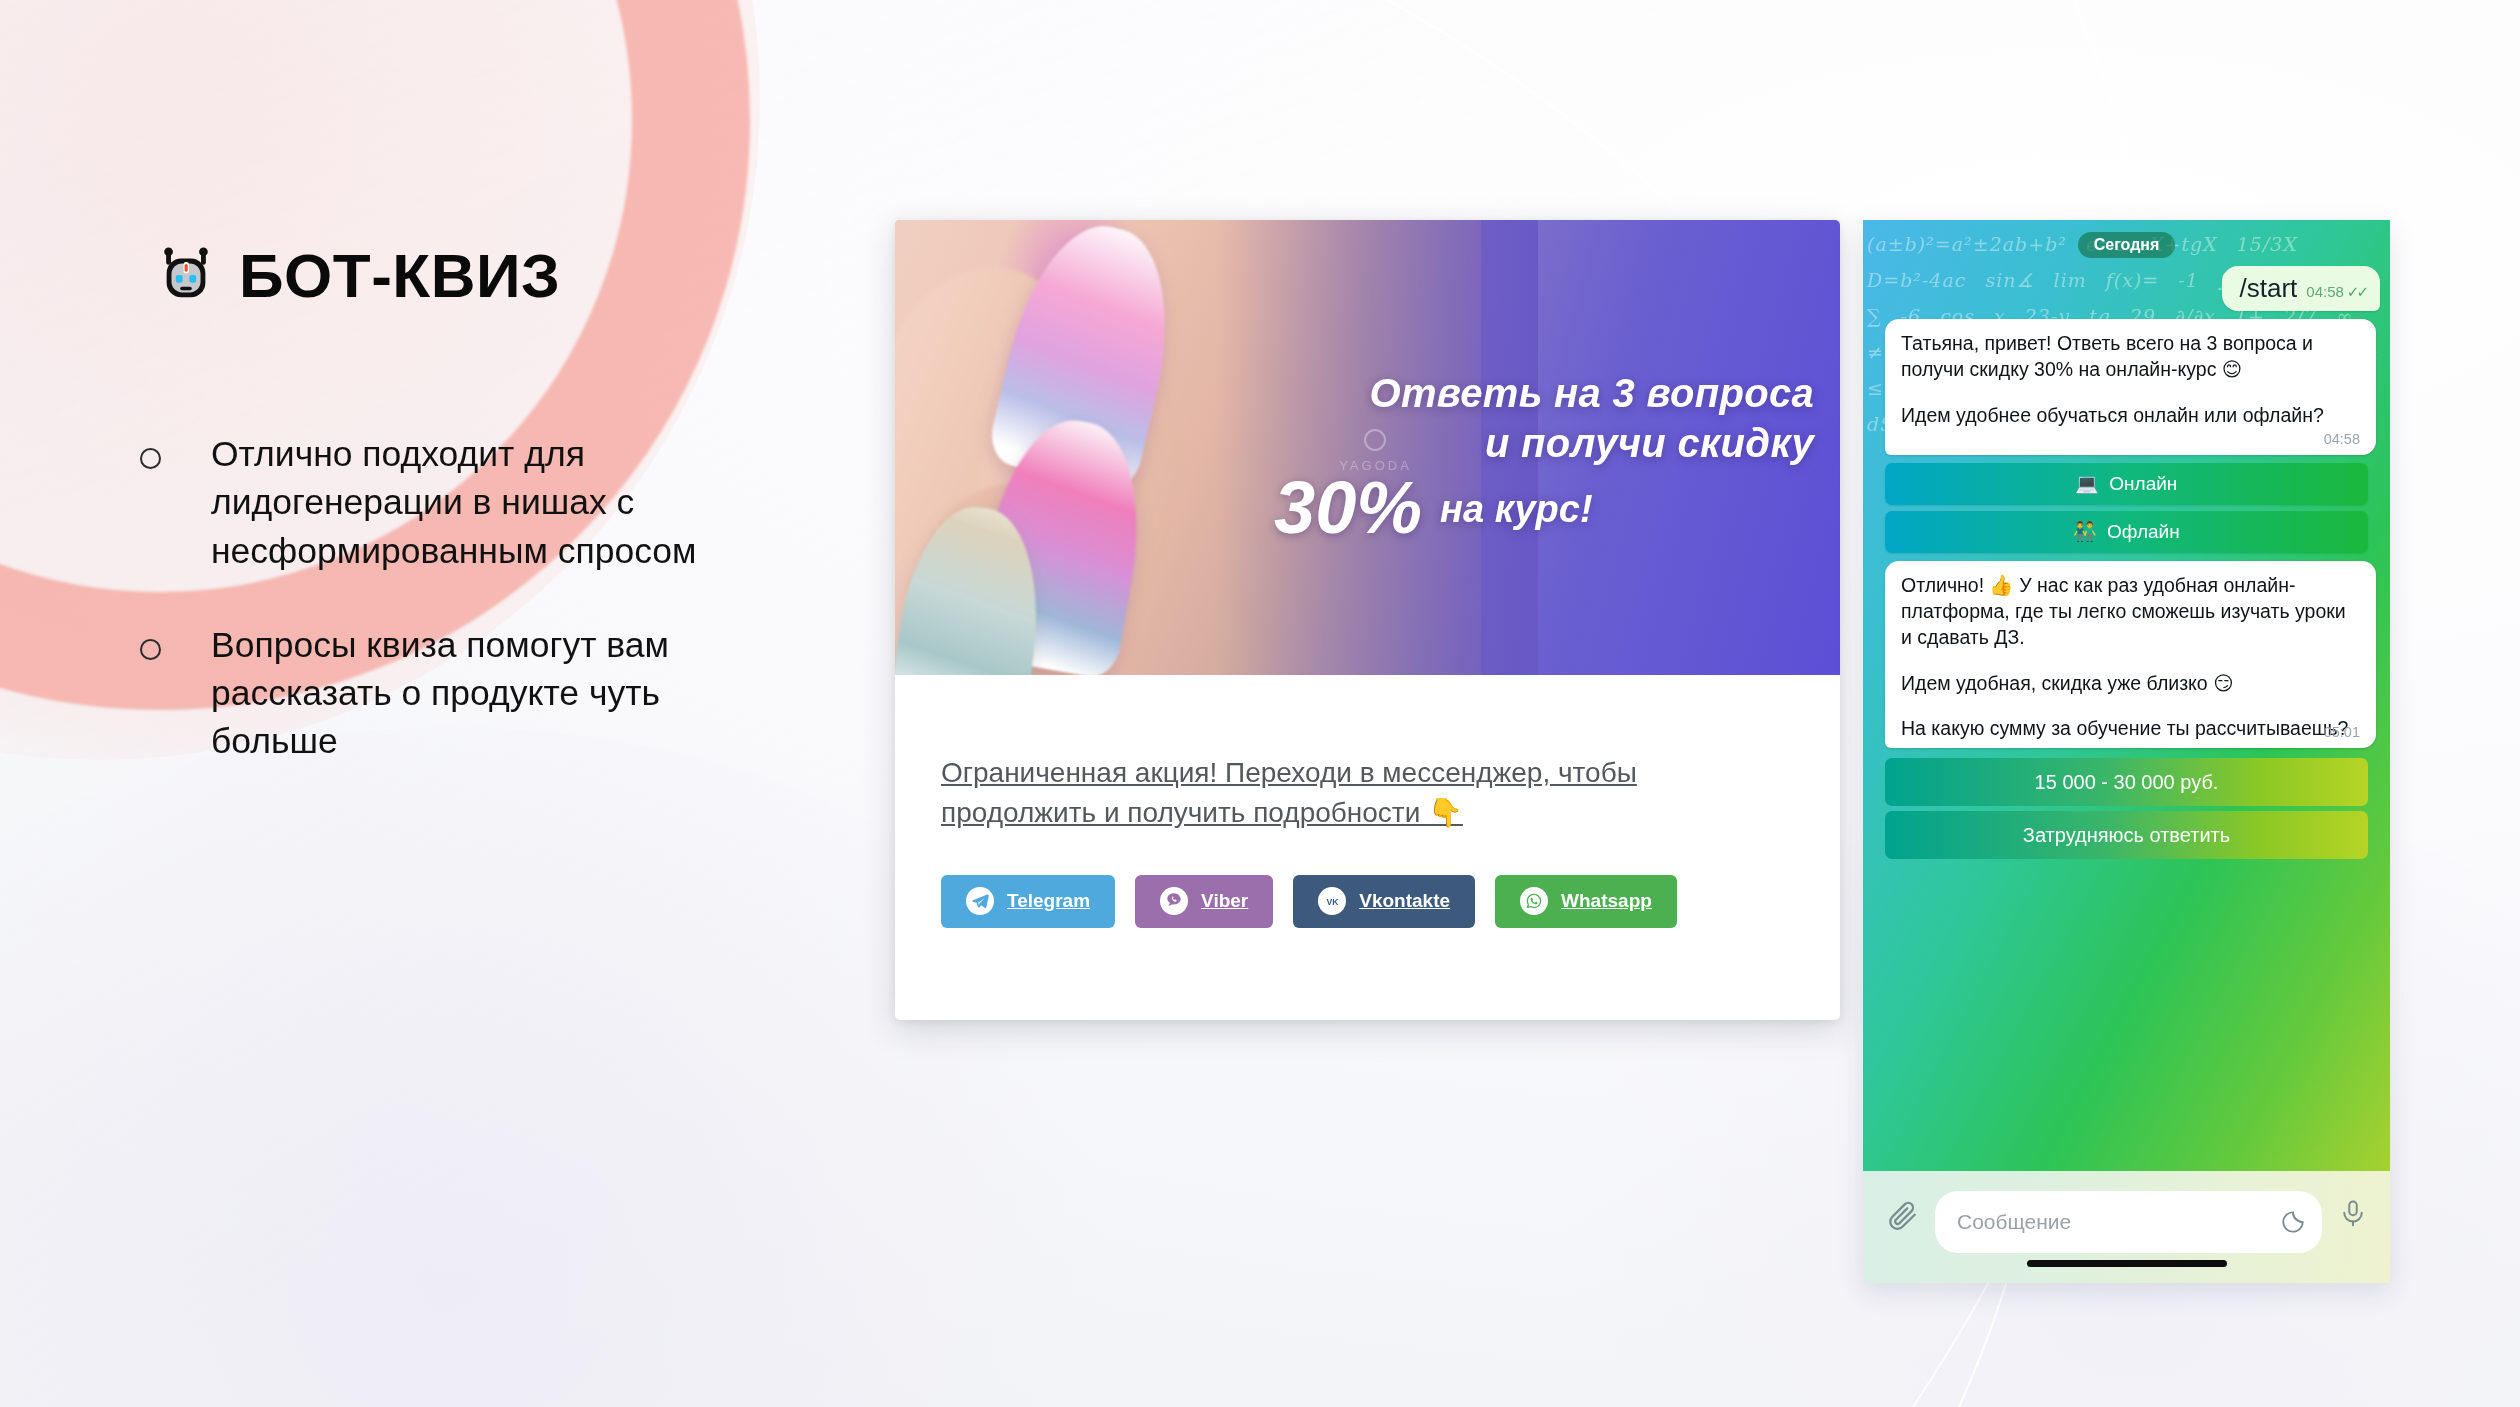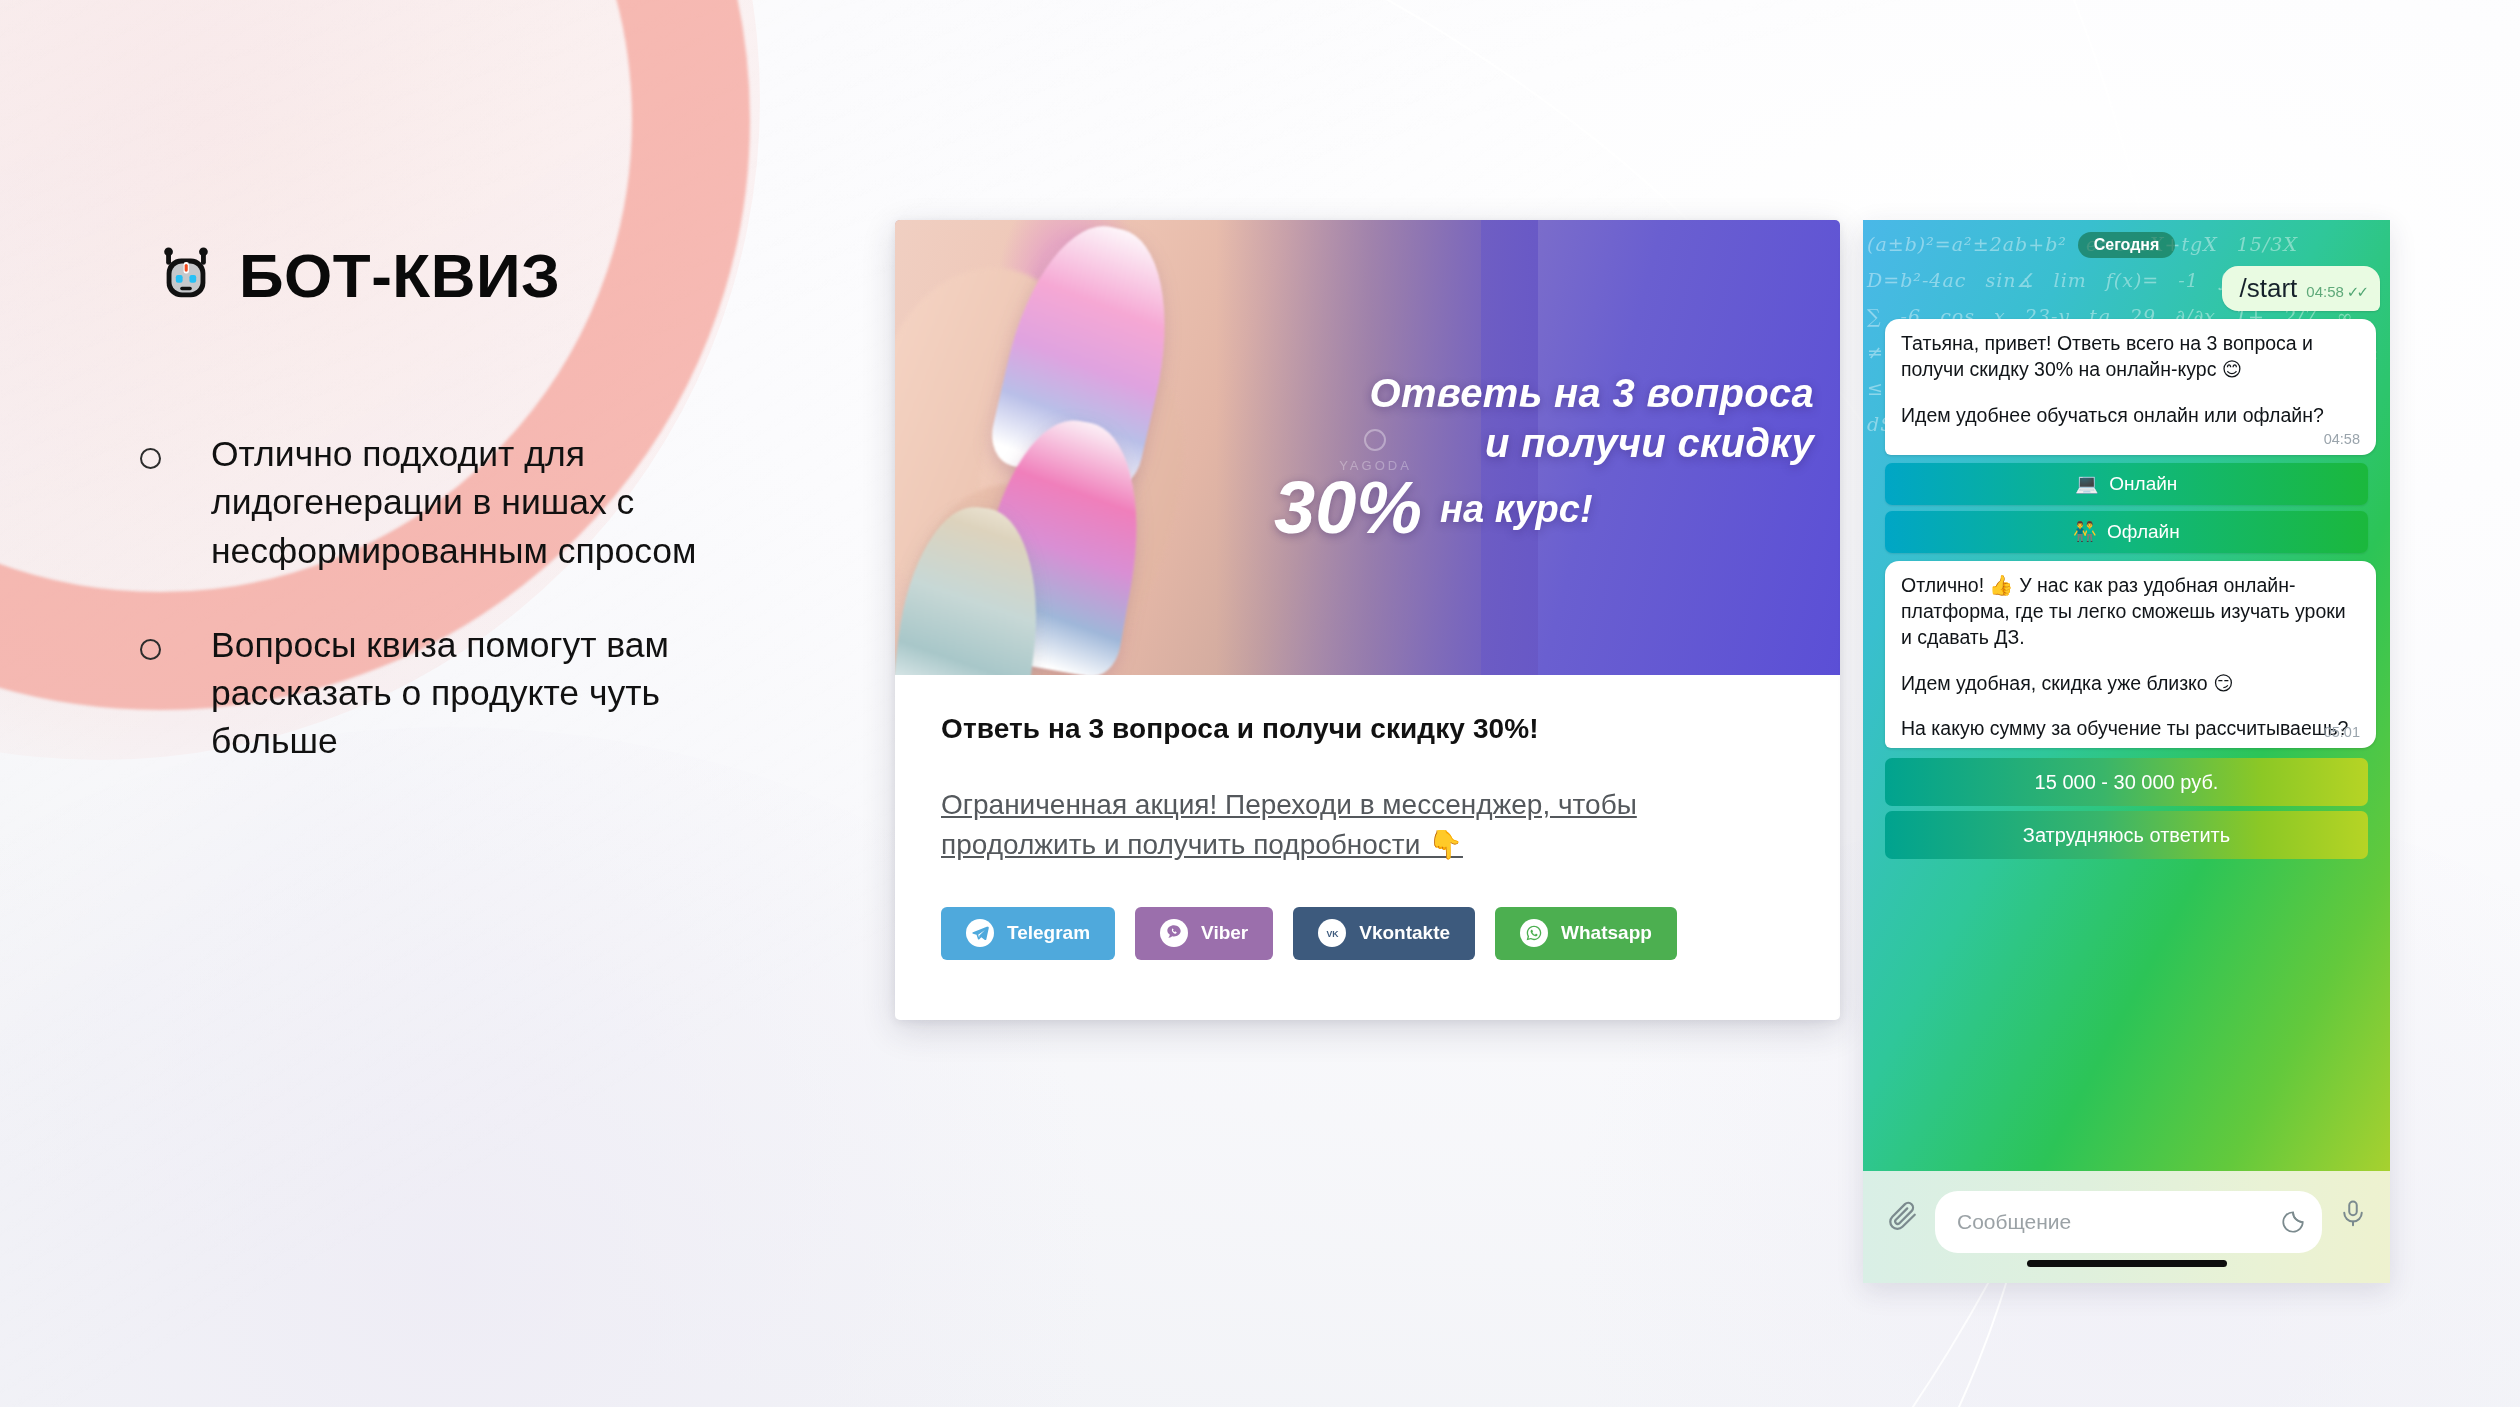--- a/index.html
+++ b/index.html
@@ -181,21 +181,21 @@
   .card-desc {
     margin-top:40px; font-size:28px; line-height:1.42; color:#54585c;
     max-width:820px;
     text-decoration:underline;
   }
   .card-buttons { display:flex; gap:20px; margin-top:42px; }
   .sbtn {
     display:flex; align-items:center; gap:13px;
     height:53px; padding:0 25px; border-radius:6px;
     color:#ffffff; font-size:19px; font-weight:bold;
-    cursor:pointer; border:none; white-space:nowrap;
+    cursor:pointer; border:none; white-space:nowrap;text-decoration:underline;
   }
   .sbtn .ic {
     width:28px; height:28px; border-radius:50%;
     background:#fff; display:flex; align-items:center; justify-content:center;
     flex:0 0 auto;
   }
   .sbtn .ic svg { display:block; }
 
   
   #phone {
@@ -356,21 +356,20 @@
       <div class="hero-l1">Ответь на 3 вопроса</div>
       <div class="hero-l2">и получи скидку</div>
       <div class="hero-l3">
         <span class="hero-pct">30%</span>
         <span class="hero-course">на курс!</span>
       </div>
     </div>
   </div>
 
   <div class="card-body">
-    <div class="card-title">Ответь на 3 вопроса и получи скидку 30%!</div>
     <div class="card-desc">Ограниченная акция! Переходи в мессенджер, чтобы продолжить и получить подробности 👇</div>
 
     <div class="card-buttons">
 
       <div class="sbtn" id="btn-telegram" style="background: rgb(79, 169, 220);">
         <span class="ic">
           <svg width="18" height="18" viewBox="0 0 24 24">
               <path fill="#4FA9DC" d="M21.9 3.4 2.6 10.9c-1 .4-1 1.8.1 2.1l4.7 1.4 1.8 5.5c.3.8 1.3 1 1.9.4l2.6-2.6 4.8 3.5c.7.5 1.7.1 1.9-.7l3.3-15.3c.2-1-.8-1.8-1.8-1.4zM9.6 14.2l9-6.1-7.5 7.2-.3 3.1-1.2-4.2z"></path>
             </svg>
         </span>

